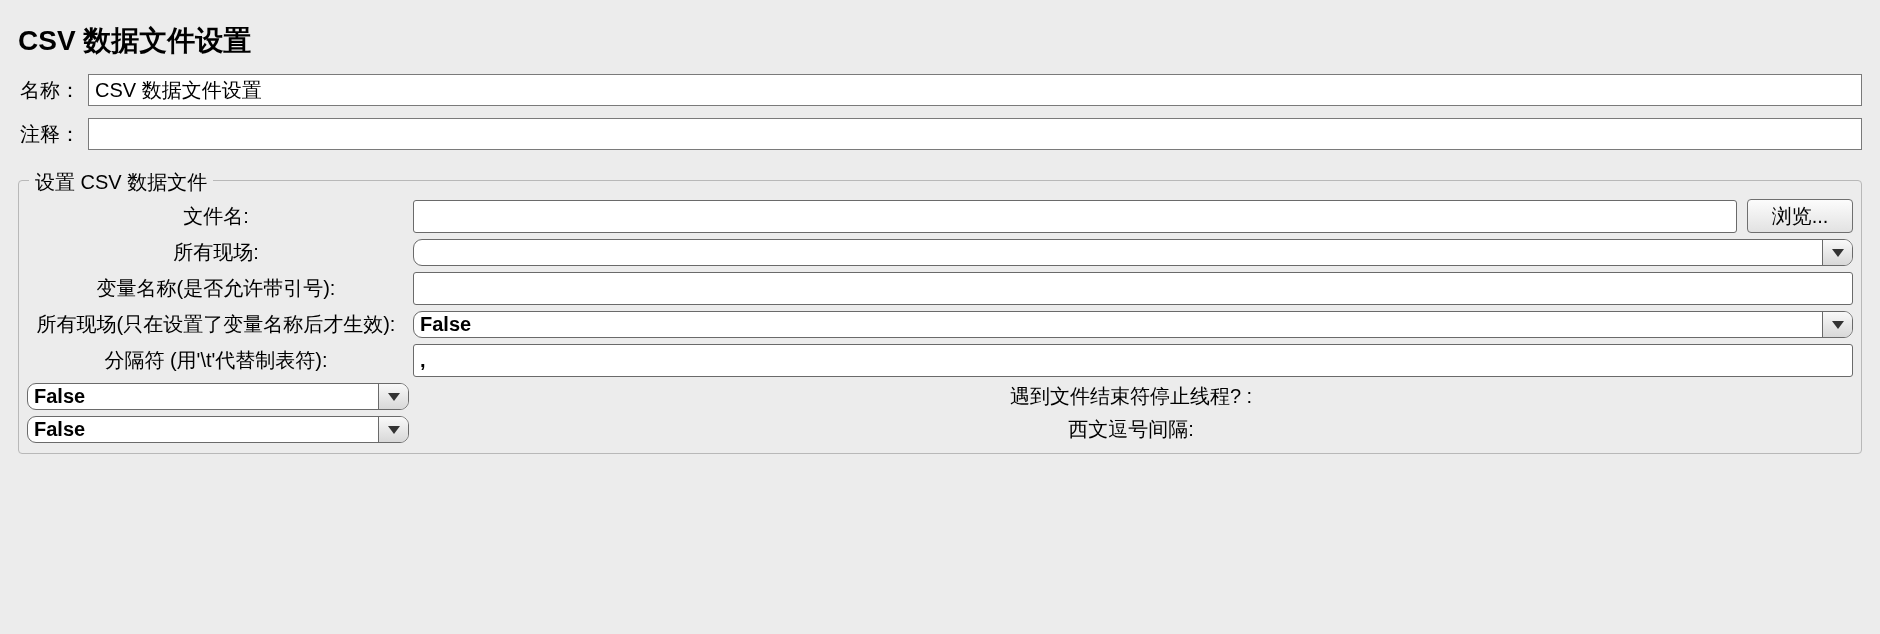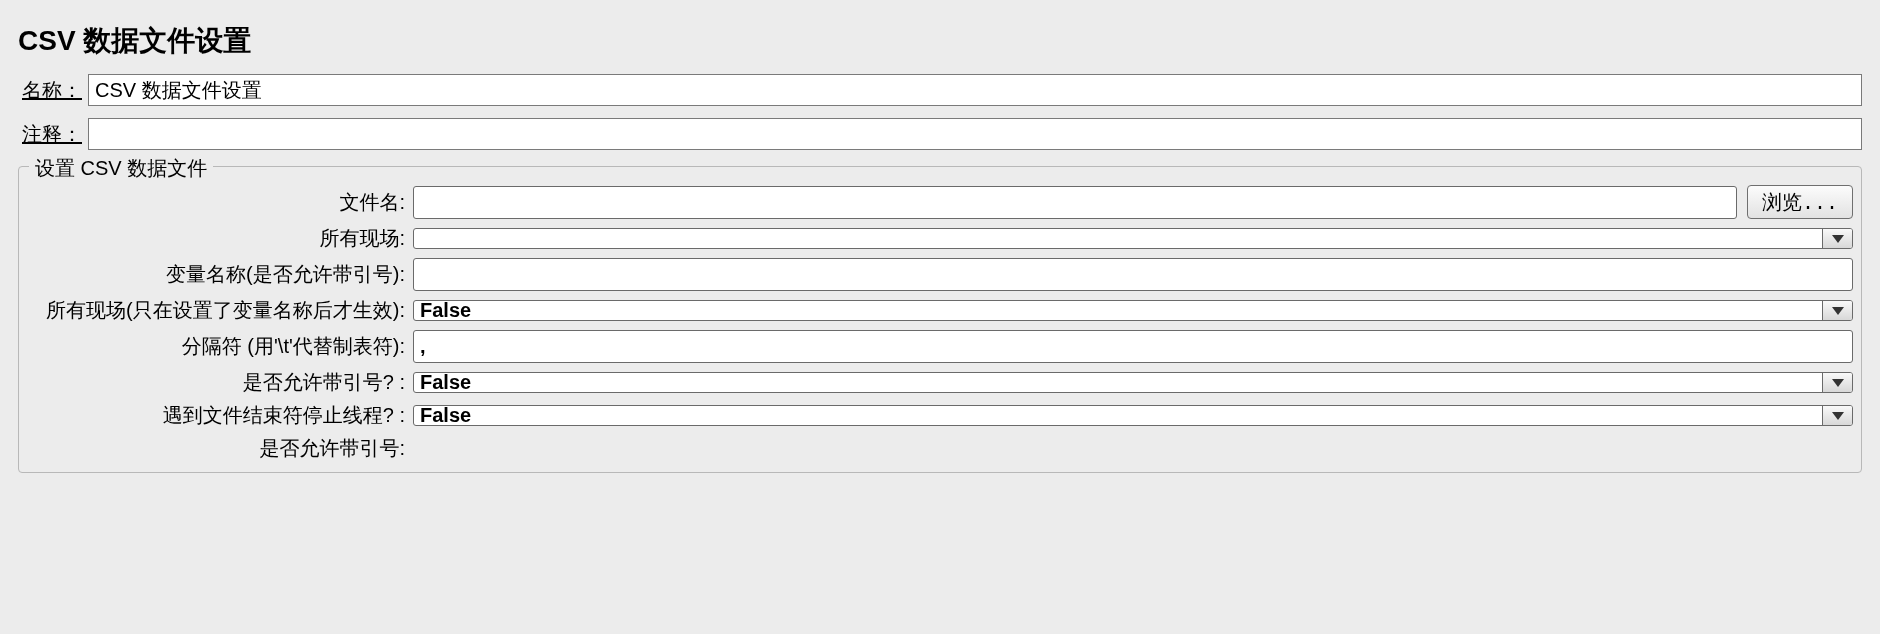--- a/index.html
+++ b/index.html
@@ -21,41 +21,40 @@
     font-weight: 700;
     margin: 4px 0 14px 0;
   }
   .top-row {
     display: flex;
     align-items: center;
     margin-bottom: 12px;
   }
   .top-label {
     width: 70px;
-    text-align: right;
+    text-align: center;
     padding-right: 6px;
     white-space: nowrap;
-    text-decoration: underline;
   }
   .text-input {
     flex: 1;
     height: 32px;
     border: 1px solid #7a7a7a;
     background: #fff;
     padding: 2px 6px;
     font-size: 20px;
     font-family: inherit;
     outline: none;
   }
 
   .fieldset {
     position: relative;
     border: 1px solid #b8b8b8;
     border-radius: 4px;
-    margin-top: 16px;
+    margin-top: 30px;
     padding: 18px 8px 10px 8px;
     background: #ececec;
   }
   .legend {
     position: absolute;
     top: -12px;
     left: 10px;
     background: #ececec;
     padding: 0 6px;
     font-size: 20px;
@@ -63,51 +62,51 @@
   }
 
   .form-grid {
     display: grid;
     grid-template-columns: 382px 1fr;
     row-gap: 6px;
     column-gap: 4px;
     align-items: center;
   }
   .form-label {
-    text-align: right;
+    text-align: center;
     padding-right: 4px;
     white-space: nowrap;
     font-weight: 500;
   }
 
   .file-row {
     display: flex;
     align-items: center;
     gap: 10px;
   }
 
   .browse-btn {
     width: 106px;
     height: 34px;
     border: 1px solid #6f6f6f;
     border-radius: 4px;
     background: linear-gradient(#fcfcfc, #e2e2e2);
     font-size: 20px;
-    font-family: Liberation Mono, monospace;
+    font-family: Liberation Sans, sans-serif;
     cursor: pointer;
     flex: 0 0 auto;
   }
 
   .combo {
     display: flex;
     align-items: stretch;
-    height: 21px;
+    height: 27px;
     border: 1px solid #6a6a6a;
     background: #fff;
-    border-radius: 3px;
+    border-radius: 9px;
     overflow: hidden;
   }
   .combo-text {
     flex: 1;
     padding: 2px 6px;
     display: flex;
     align-items: center;
     font-weight: 600;
     font-family: inherit;
   }
@@ -190,21 +189,20 @@
             <svg viewBox="0 0 12 8">
                 <polygon points="0,0 12,0 6,8" fill="#333"></polygon>
               </svg>
           </span>
         </div>
       </div>
 
       <div class="form-label">分隔符 (用'\t'代替制表符):</div>
       <input class="plain-input" type="text" value="," style="">
 
-      <div class="form-label">是否允许带引号? :</div>
       <div class="combo">
         <div class="combo-text">False</div>
         <div class="combo-arrow-btn">
           <span>
             <svg viewBox="0 0 12 8">
                 <polygon points="0,0 12,0 6,8" fill="#333"></polygon>
               </svg>
           </span>
         </div>
       </div>
@@ -215,18 +213,18 @@
         <div class="combo-text">False</div>
         <div class="combo-arrow-btn">
           <span>
             <svg viewBox="0 0 12 8">
                 <polygon points="0,0 12,0 6,8" fill="#333"></polygon>
               </svg>
           </span>
         </div>
       </div>
 
-      <div class="form-label">是否允许带引号:</div>
+      <div class="form-label">西文逗号间隔:</div>
 
     </div>
   </div>
 
 </div>
 
 </body></html>

